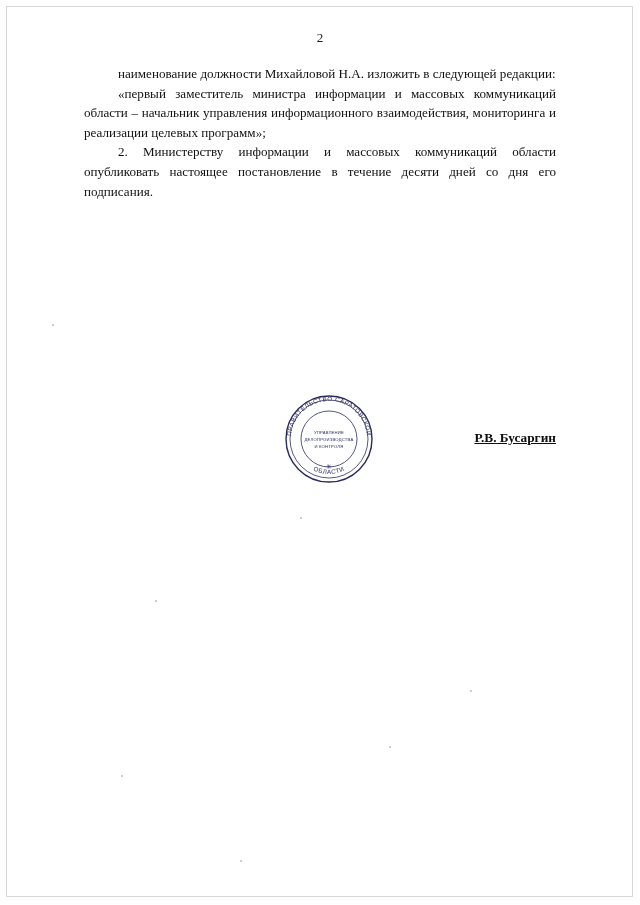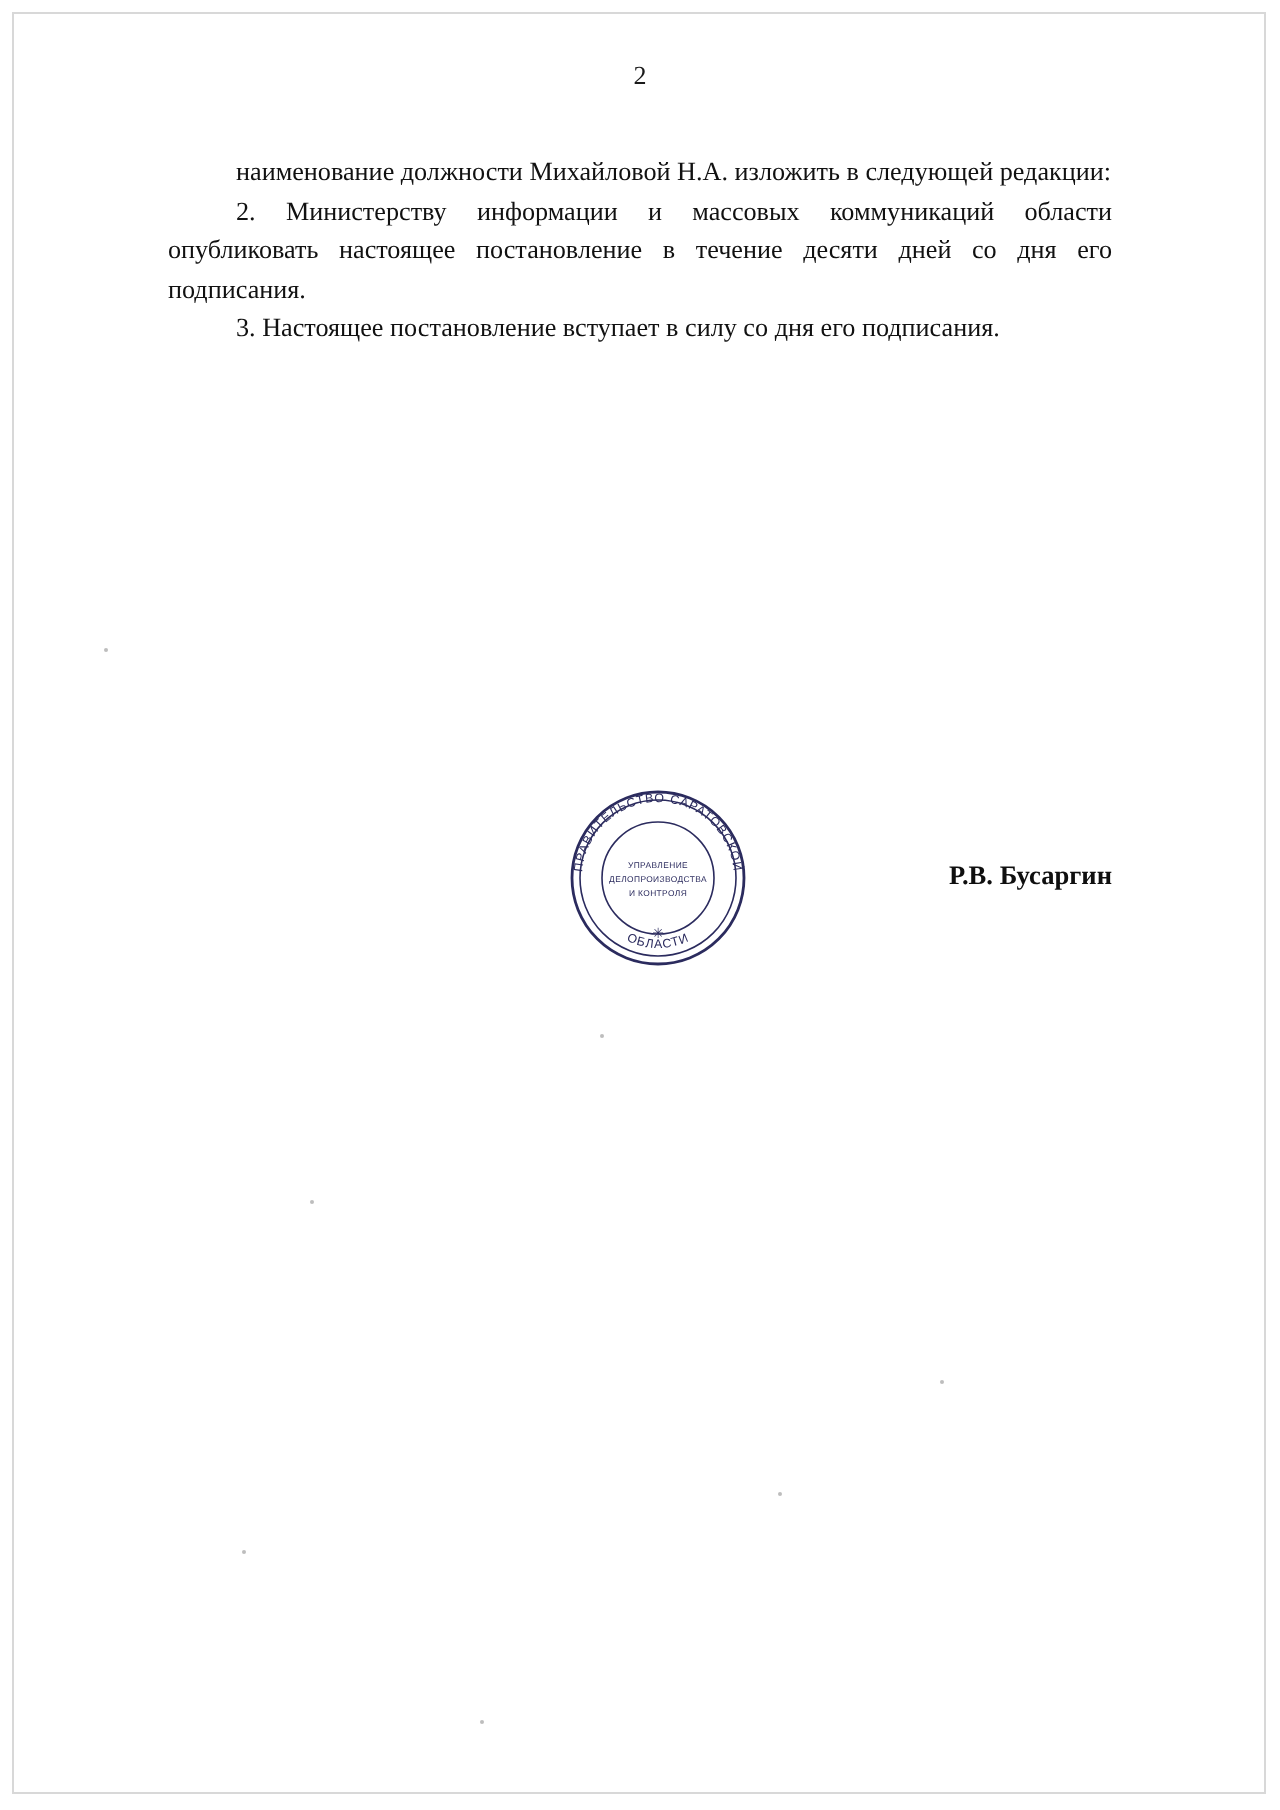--- a/index.html
+++ b/index.html
@@ -39,21 +39,20 @@
   }
   .body-text {
     position: absolute;
     left: 84px;
     top: 64px;
     width: 472px;
     font-size: 13.1px;
     line-height: 19.6px;
     color: #111111;
     text-align: justify;
-    margin-top: 12px;
   }
   .body-text p {
     margin: 0;
     text-indent: 34px;
   }
   .sig-block {
     position: absolute;
     left: 84px;
     top: 412px;
     font-size: 13.3px;
@@ -61,20 +60,21 @@
     line-height: 19px;
     color: #0f0f0f;
   }
   .sig-name {
     position: absolute;
     right: 84px;
     top: 430px;
     font-size: 13.3px;
     font-weight: bold;
     color: #0f0f0f;
+    text-decoration: underline;
   }
   
   .stamp {
     position: absolute;
     left: 277px;
     top: 387px;
     width: 104px;
     height: 104px;
   }
   .stamp svg {
@@ -112,22 +112,22 @@
 <body>
 
 <div class="page">
 
   <div class="scan-frame"></div>
 
   <div class="page-number">2</div>
 
   <div class="body-text">
     <p>наименование должности Михайловой Н.А. изложить в следующей редакции:</p>
+    <p>«первый заместитель министра информации и массовых коммуникаций области – начальник управления информационного взаимодействия, мониторинга и реализации целевых программ»;</p>
     <p>2. Министерству информации и массовых коммуникаций области опубликовать настоящее постановление в течение десяти дней со дня его подписания.</p>
-    <p>3. Настоящее постановление вступает в силу со дня его подписания.</p>
   </div>
 
 
   <div class="sig-name">Р.В. Бусаргин</div>
 
   <div class="stamp">
     <svg viewBox="0 0 104 104" width="104" height="104" aria-hidden="true">
       <defs>
         <path id="arcTop" d="M 14,52 A 38,38 0 0 1 90,52"></path>
         <path id="arcBottom" d="M 17,52 A 35,35 0 0 0 87,52"></path>

